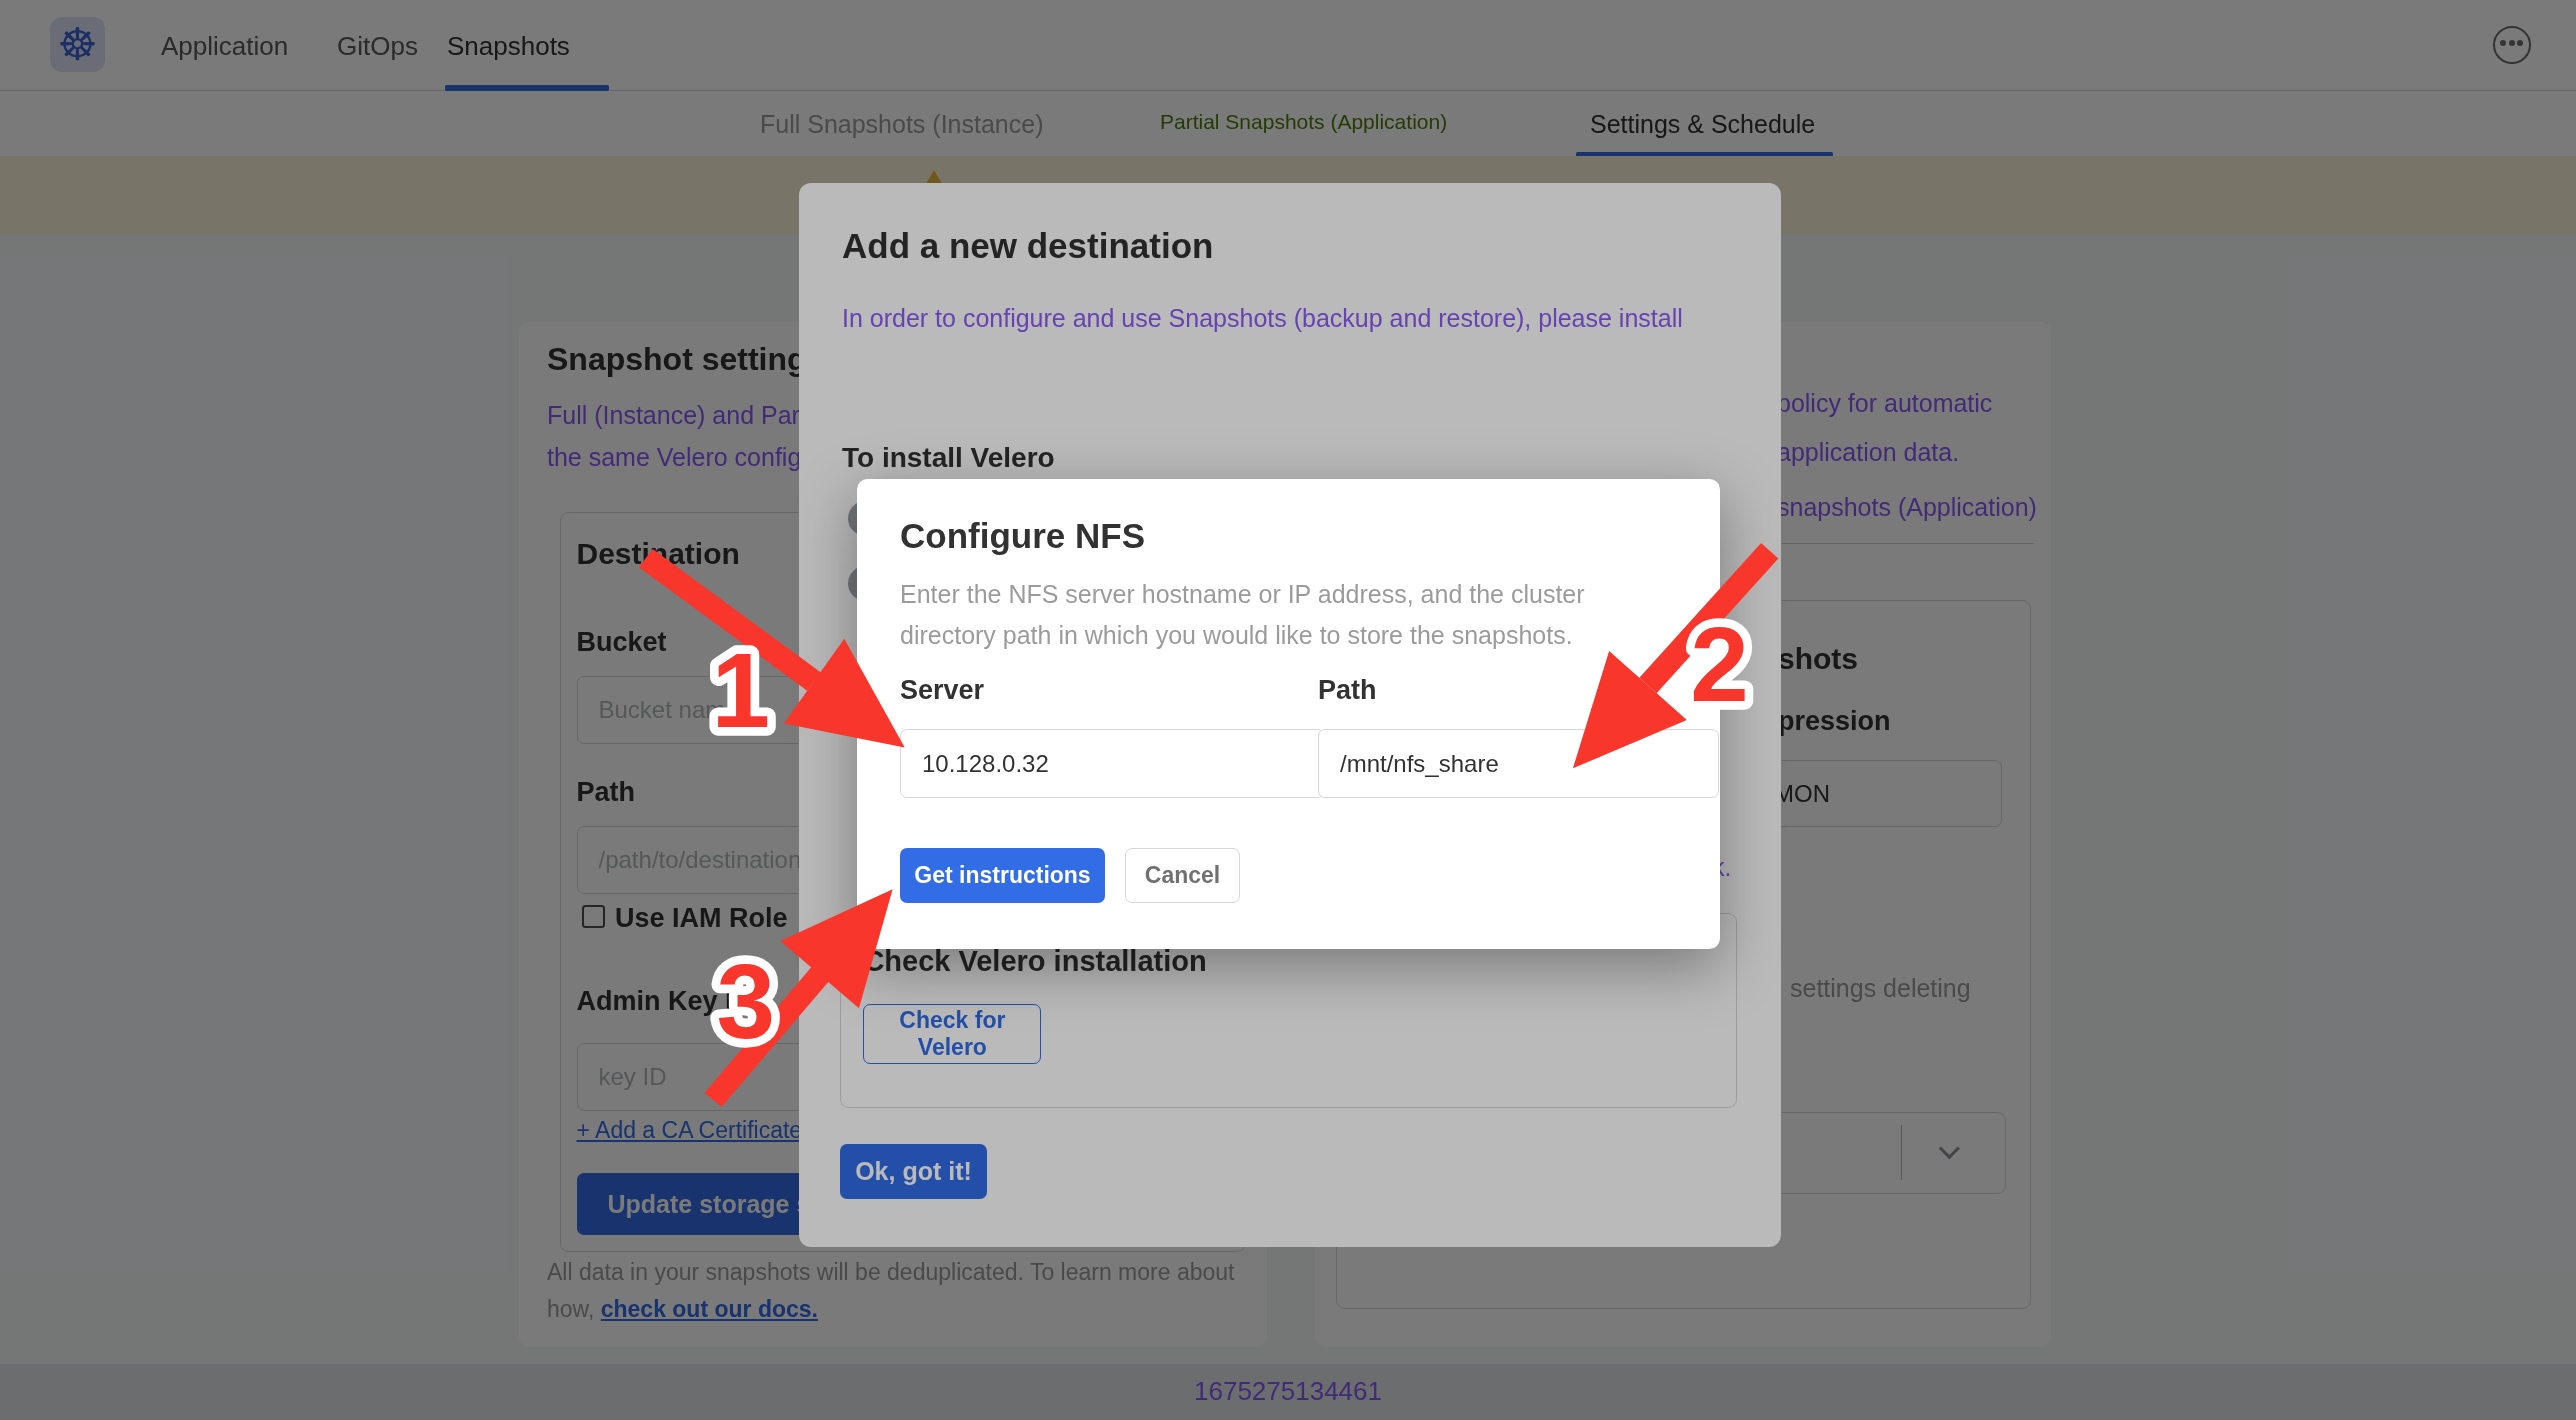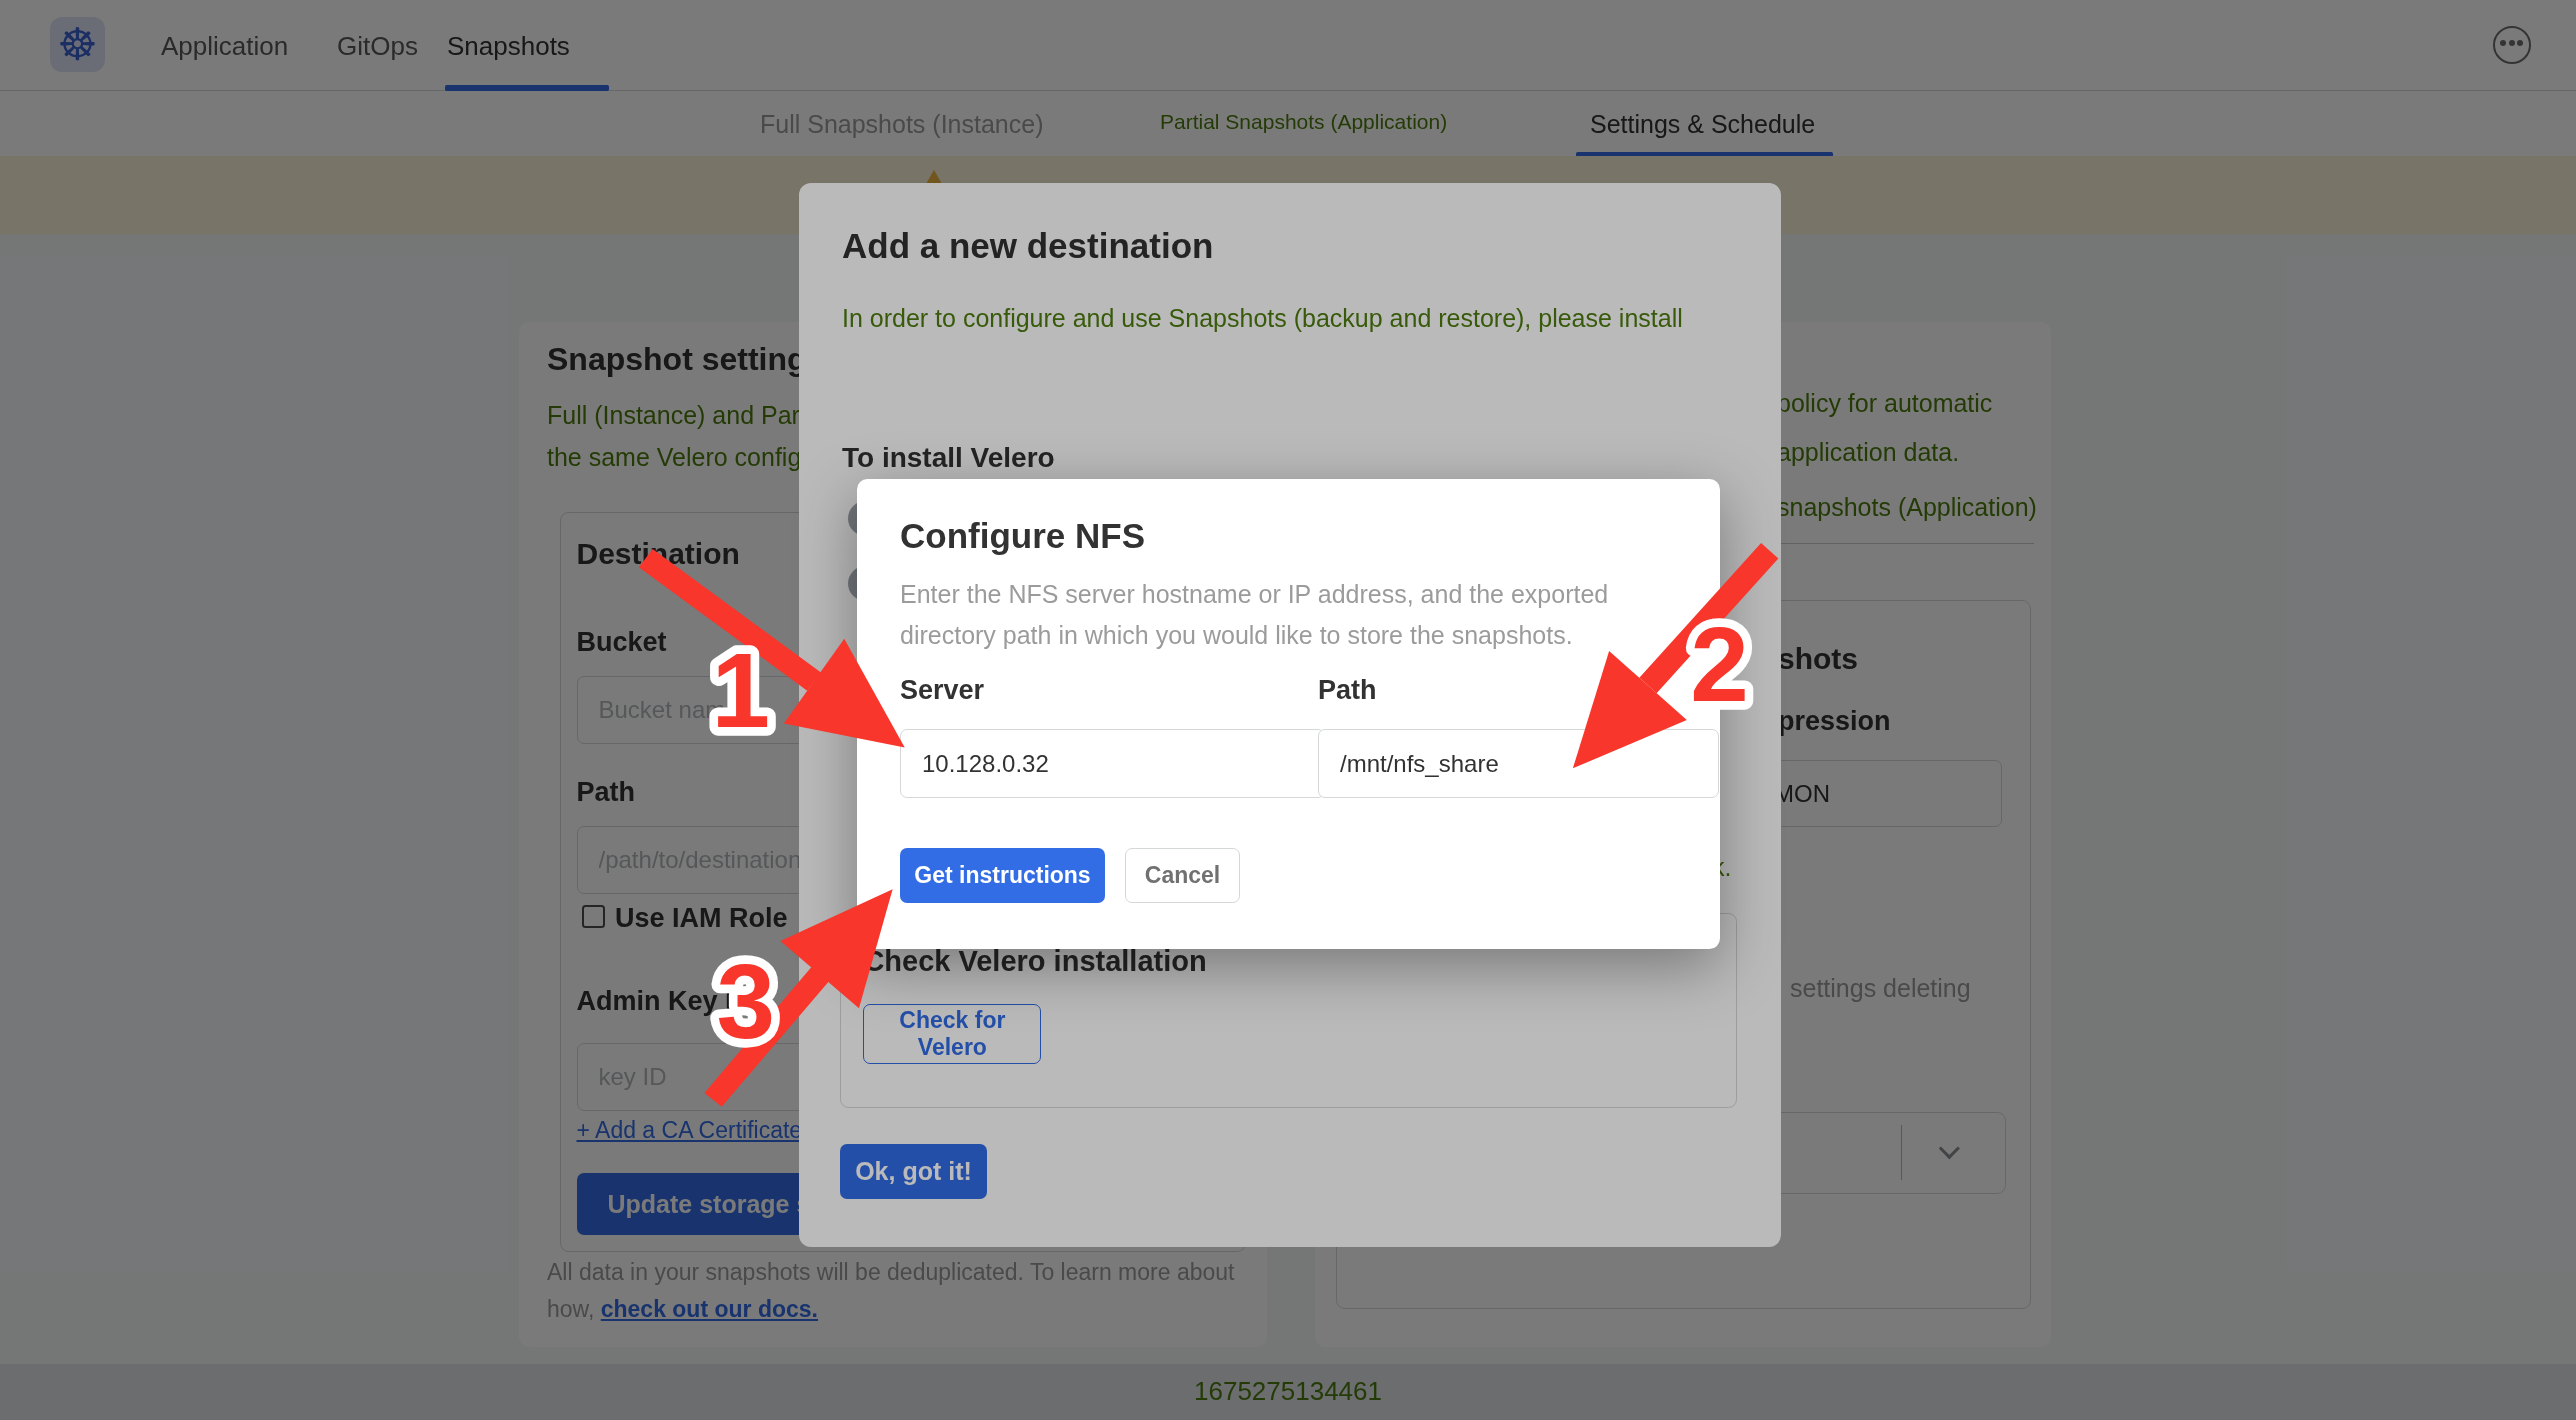--- a/index.html
+++ b/index.html
@@ -2,21 +2,21 @@
 <html style="font-size:14px"><head>
 <meta charset="utf-8">
 <style>
   html,body{margin:0;padding:0;background:#555;}
   #stage{position:relative;width:2576px;height:1421px;overflow:hidden;
          font-family:"Liberation Sans",sans-serif;background:#f5f8f9;}
   .abs{position:absolute;box-sizing:border-box;}
   .card{background:#fff;border-radius:10.4px;}
   .inner-card{background:#fff;border:1.7px solid #d5d8d9;border-radius:8.6px;}
   .lbl{font-weight:700;color:#323232;}
-  .txt-gray{color:#4d7c0f;}
+  .txt-gray{color:#8b5cf6;}
   .txt-light{color:#9b9b9b;}
   .inp{background:#fff;border:1.7px solid #d5d8d9;border-radius:7px;
        font-family:"Liberation Sans",sans-serif;font-size:24px;color:#323232;
        padding:0 21px;outline:none;width:100%;height:100%;}
   .inp::placeholder{color:#b3b6b8;}
   .btn-primary{background:#326de6;color:#fff;border:none;border-radius:7px;
        font-family:"Liberation Sans",sans-serif;font-weight:700;cursor:pointer;
        display:flex;align-items:center;justify-content:center;}
   .btn-outline-blue{background:#fff;color:#326de6;border:1.7px solid #326de6;border-radius:7px;
        font-family:"Liberation Sans",sans-serif;font-weight:700;cursor:pointer;
@@ -146,21 +146,21 @@
     </div>
 
     <button class="abs btn-primary" style="left:41px;top:961px;width:147px;height:55px;font-size:25px;">Ok, got it!</button>
   </div>
 
   <div class="overlay" style="background:rgba(0,0,0,0.27);z-index:30;"></div>
 
   <div class="abs card" style="left:857px;top:479px;width:863px;height:470px;z-index:40;
               box-shadow:0 17.3px 60px rgba(0,0,0,0.35);">
     <div class="abs lbl" style="left:43px;top:37px;font-size:35px;">Configure NFS</div>
-    <div class="abs txt-light" style="left:43px;top:101px;font-size:25px;">Enter the NFS server hostname or IP address, and the exported</div>
+    <div class="abs txt-light" style="left:43px;top:101px;font-size:25px;">Enter the NFS server hostname or IP address, and the cluster</div>
     <div class="abs txt-light" style="left:43px;top:142px;font-size:25px;">directory path in which you would like to store the snapshots.</div>
 
     <div class="abs lbl" style="left:43px;top:196px;font-size:27px;">Server</div>
     <div class="abs lbl" style="left:461px;top:196px;font-size:27px;">Path</div>
 
     <div class="abs" style="left:43px;top:250px;width:381px;height:67px;">
       <input class="inp" value="10.128.0.32" style="">
     </div>
     <div class="abs" style="left:461px;top:250px;width:357px;height:67px;">
       <input class="inp" value="/mnt/nfs_share" style="">

